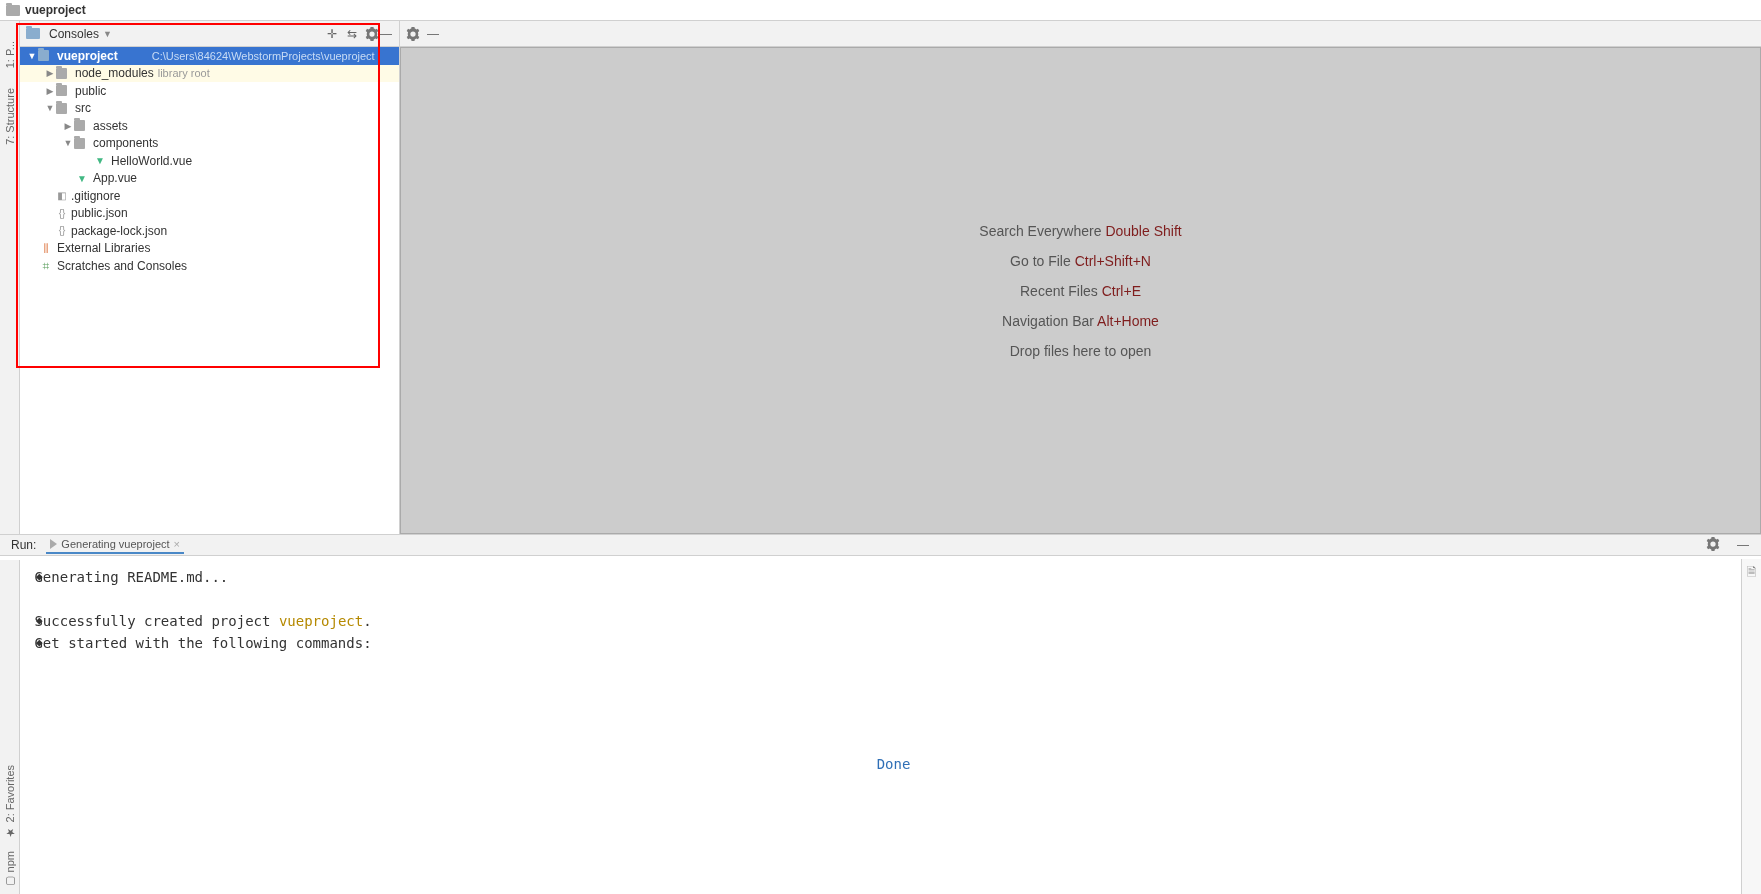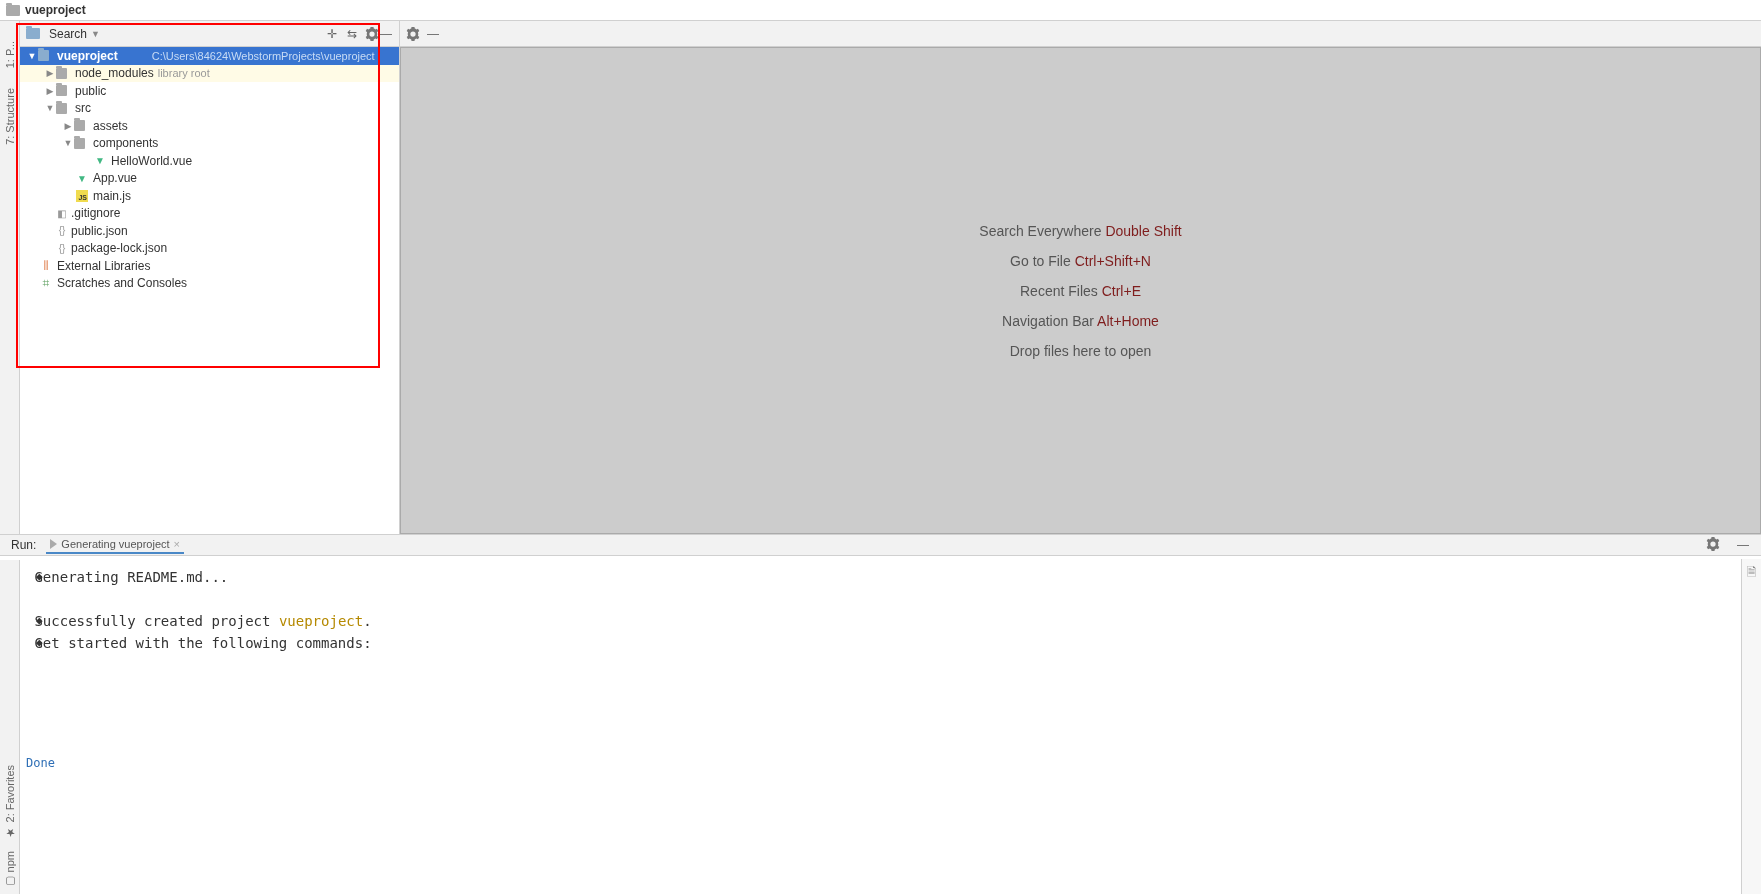--- a/index.html
+++ b/index.html
@@ -37,21 +37,21 @@
 .settings-strip { height:26px; background:#f2f2f2; border-bottom:1px solid #d0d0d0; display:flex; align-items:center; padding:0 6px; gap:6px; }
 .run-hdr { height:22px; background:#f2f2f2; border-top:1px solid #d0d0d0; border-bottom:1px solid #d0d0d0; display:flex; align-items:center; padding:0 11px; gap:10px; }
 .run-tab { display:flex; align-items:center; gap:4px; border-bottom:2px solid #4a88c7; padding:2px 4px; font-size:11px; color:#555; }
 .run-close { color:#aaa; cursor:pointer; font-size:11px; }
 .run-gear { margin-left:auto; color:#666; cursor:pointer; }
 .console { background:#fff; font-family:Consolas,monospace; font-size:14px; padding:10px 8px 6px 26px; position:relative; height:200px; }
 .console .line { line-height:22px; }
 .prompt { color:#999; }
 .cyan { color:#00a8a8; }
 .orange { color:#b58900; }
-.done { color:#2f6fb6; font-family:Consolas,monospace; font-size:12px; padding-left:26px;}
+.done { color:#2f6fb6; font-family:Consolas,monospace; font-size:14px; padding-left:26px;text-align:center;}
 .diamond { position:absolute; left:10px; font-size:11px; }
 .right-rail { position:absolute; right:0; top:559px; width:20px; bottom:0; border-left:1px solid #d0d0d0; background:#f7f7f7; display:flex; flex-direction:column; align-items:center; gap:8px; padding-top:4px; }
 .bottom-rail { position:absolute; left:0; bottom:0; width:20px; top:560px; background:#f2f2f2; border-right:1px solid #d0d0d0; display:flex; flex-direction:column; align-items:center; justify-content:flex-end; padding-bottom:6px; gap:12px; }
 .bottom-rail .rt { writing-mode:vertical-rl; transform:rotate(180deg); font-size:11px; color:#666; }
 .play-ico { width:0; height:0; border-left:7px solid #5a9e5d; border-top:5px solid transparent; border-bottom:5px solid transparent; display:inline-block; }
 .play-ico.gray { border-left-color:#aaa; }
 svg.gear { width:14px; height:14px; }
 </style>
 </head>
 <body>
@@ -66,21 +66,21 @@
   <div class="left-rail">
     <div class="rail-text">1: P...</div>
     <div class="rail-text">7: Structure</div>
   </div>
 
   <div class="proj-panel">
     <div class="highlight-red" style="top:2px;left:-4px;width:364px;height:345px"></div>
     <div class="panel-hdr">
       <div class="panel-title">
         <span class="folder-ico blue"></span>
-        <span>Search</span>
+        <span>Consoles</span>
         <span style="font-size:9px;color:#888">▼</span>
       </div>
       <span class="hdr-ico">✛</span>
       <span class="hdr-ico" style="margin:0 6px">⇆</span>
       <span class="hdr-ico">
         <svg class="gear" viewBox="0 0 16 16">
             <path fill="#777" d="M8 5a3 3 0 100 6 3 3 0 000-6zm6 3a6 6 0 01-.4 2.1l1.6 1.2-1.5 2.6-1.9-.7a6 6 0 01-1.8 1l-.3 2H6.3l-.3-2a6 6 0 01-1.8-1l-1.9.7-1.5-2.6 1.6-1.2A6 6 0 012 8a6 6 0 01.4-2.1L.8 4.7l1.5-2.6 1.9.7a6 6 0 011.8-1l.3-2h3.4l.3 2a6 6 0 011.8 1l1.9-.7 1.5 2.6-1.6 1.2A6 6 0 0114 8z"></path>
           </svg>
       </span>
       <span class="hdr-ico">—</span>
@@ -132,26 +132,20 @@
         <span>components</span>
       </div>
       <div class="tree-row" style="padding-left:72px">
         <span class="tree-ico vue-ico">▼</span>
         <span>HelloWorld.vue</span>
       </div>
       <div class="tree-row" style="padding-left:54px">
         <span class="tree-ico vue-ico">▼</span>
         <span>App.vue</span>
       </div>
-      <div class="tree-row" style="padding-left:54px">
-        <span class="tree-ico">
-            <span class="js-ico">JS</span>
-          </span>
-        <span>main.js</span>
-      </div>
       <div class="tree-row" style="padding-left:36px">
         <span class="tree-ico json-ico">◧</span>
         <span>.gitignore</span>
       </div>
       <div class="tree-row" style="padding-left:36px">
         <span class="tree-ico json-ico">{}</span>
         <span>public.json</span>
       </div>
       <div class="tree-row" style="padding-left:36px">
         <span class="tree-ico json-ico">{}</span>

